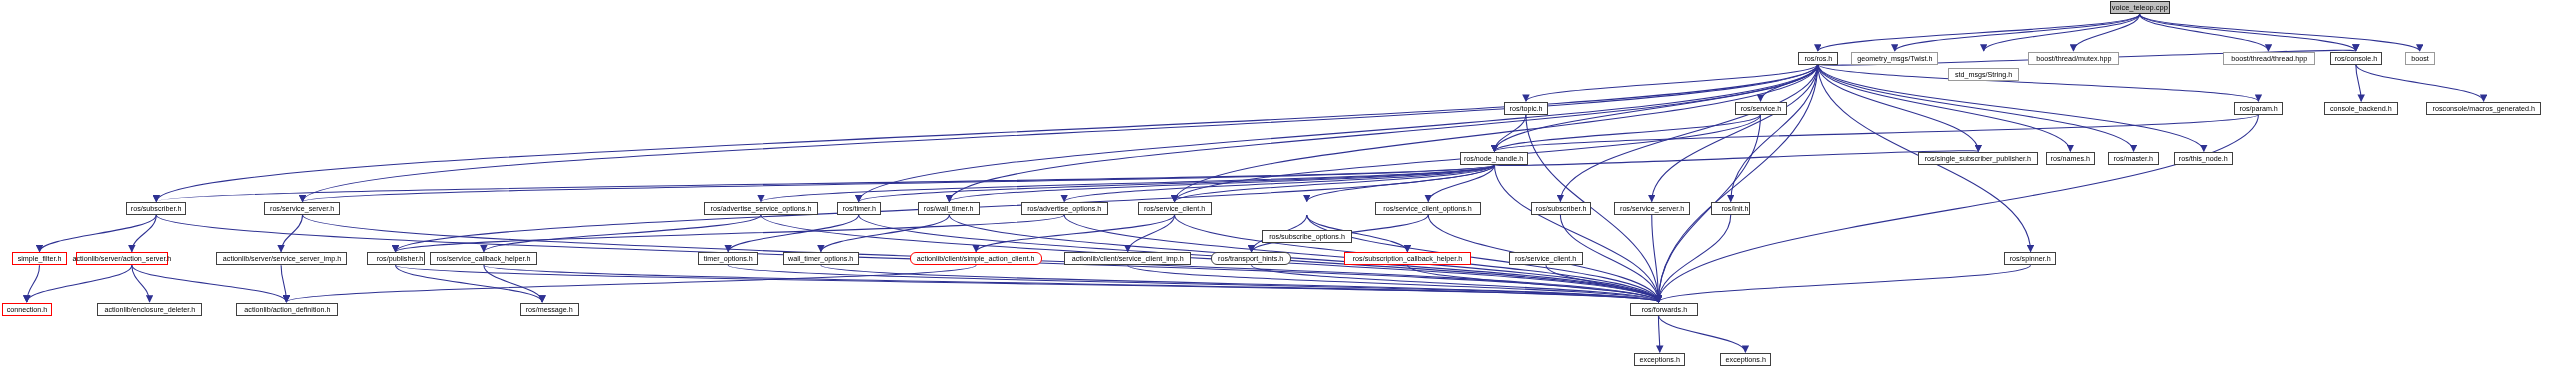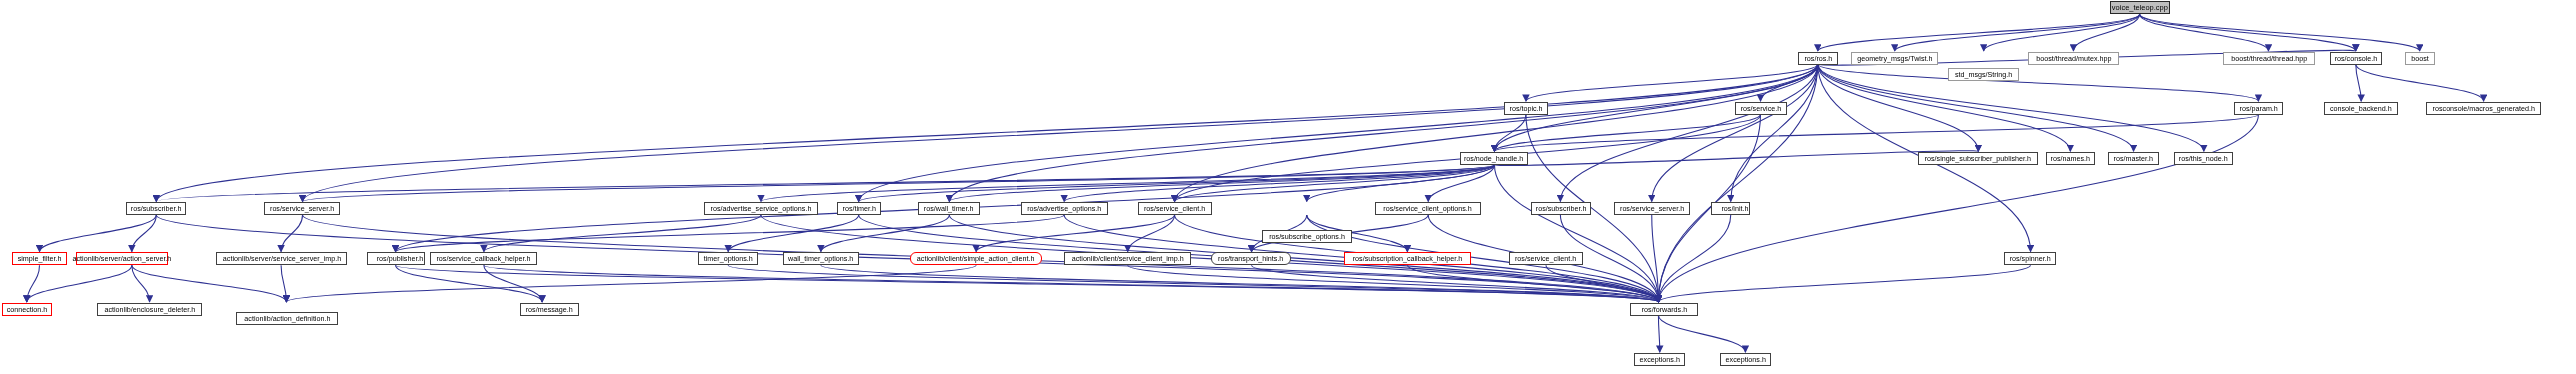--- a/index.html
+++ b/index.html
@@ -246,21 +246,21 @@
       </div>
       <div class="node" style="left: 2004px; top: 252px; width: 52px;">
         <span>ros/spinner.h</span>
       </div>
       <div class="node hl" style="left: 2px; top: 303px; width: 50px;">
         <span>connection.h</span>
       </div>
       <div class="node" style="left: 97px; top: 303px; width: 105px;">
         <span>actionlib/enclosure_deleter.h</span>
       </div>
-      <div class="node" style="left: 236px; top: 312px; width: 102px;">
+      <div class="node" style="left: 236px; top: 303px; width: 102px;">
         <span>actionlib/action_definition.h</span>
       </div>
       <div class="node" style="left: 520px; top: 303px; width: 59px;">
         <span>ros/message.h</span>
       </div>
       <div class="node" style="left: 1630px; top: 303px; width: 68px;">
         <span>ros/forwards.h</span>
       </div>
       <div class="node" style="left: 1634px; top: 353px; width: 51px;">
         <span>exceptions.h</span>

